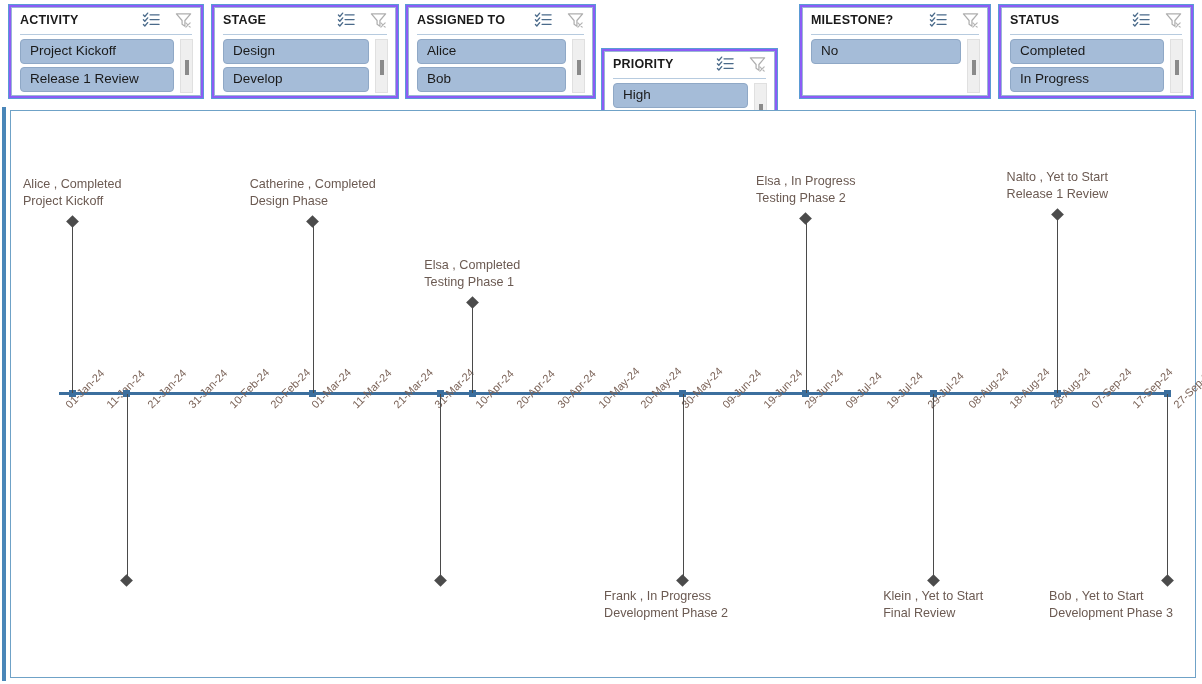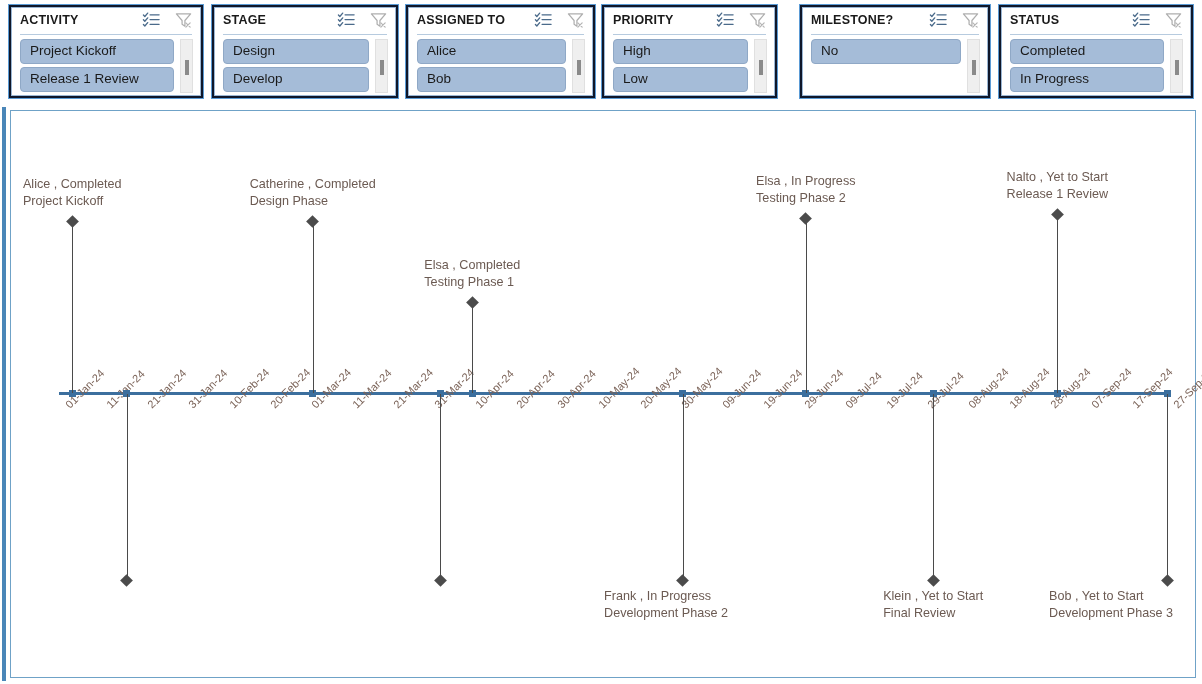--- a/index.html
+++ b/index.html
@@ -7,21 +7,21 @@
     width:1202px;height:684px;background:#ffffff;
     font-family:"Liberation Sans", sans-serif;
     overflow:hidden;position:relative;
   }
   
   #slicer-row{
     position:absolute;left:0;top:0;width:1202px;height:103px;
   }
   .slicer{
     position:absolute;top:4px;height:95px;
-    background:#0f172a;
+    background:#8b5cf6;
     border:1px solid #5b9bd5;
     box-sizing:border-box;
   }
   .slicer-inner{
     position:absolute;left:2px;top:2px;right:2px;bottom:2px;
     border:1px solid #9ab6d4;
     box-sizing:border-box;
     background:#fff;
   }
   .slicer-header{
@@ -210,21 +210,21 @@
           </div>
           <div class="slicer-item">
             <span>Bob</span>
           </div>
         </div>
         <div class="scrollbar">
           <div class="scroll-thumb"></div>
         </div>
       </div>
     </div>
-    <div class="slicer" style="left: 601px; width: 177px;">
+    <div class="slicer" style="left: 601px; width: 177px; margin-top: 44px;">
       <div class="slicer-inner">
         <div class="slicer-header">
           <div class="slicer-title">PRIORITY</div>
           <div class="hdr-icons">
             <span>
               <svg class="hdr-icon" viewBox="0 0 20 20">
                 <path d="M1.5 4.2 L3 5.8 L6 2.2" stroke="#4a6a8a" stroke-width="1.4" fill="none" stroke-linecap="round" stroke-linejoin="round"></path>
                 <path d="M1.5 9.2 L3 10.8 L6 7.2" stroke="#4a6a8a" stroke-width="1.4" fill="none" stroke-linecap="round" stroke-linejoin="round"></path>
                 <path d="M1.5 14.2 L3 15.8 L6 12.2" stroke="#4a6a8a" stroke-width="1.4" fill="none" stroke-linecap="round" stroke-linejoin="round"></path>
                 <path d="M8.5 4 H18 M8.5 9 H18 M8.5 14 H18" stroke="#4a6a8a" stroke-width="1.4" stroke-linecap="round"></path>

